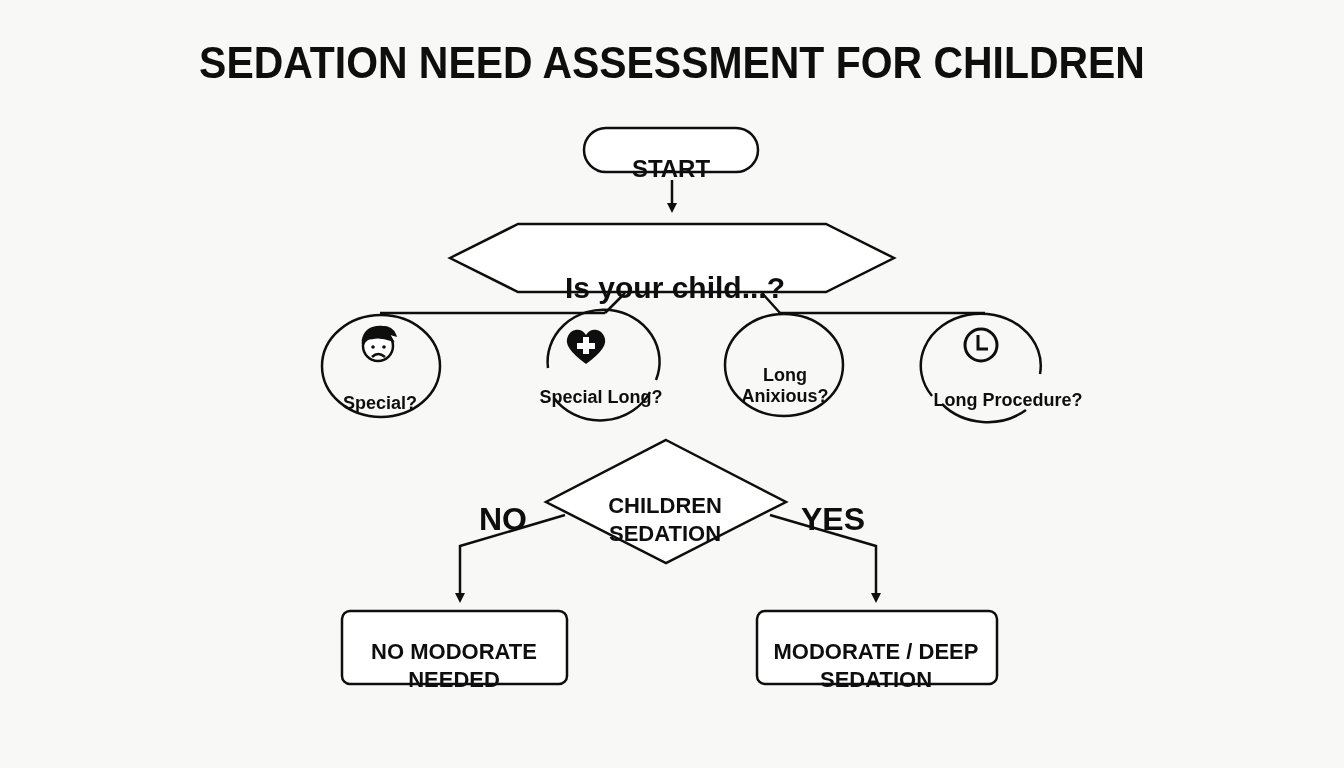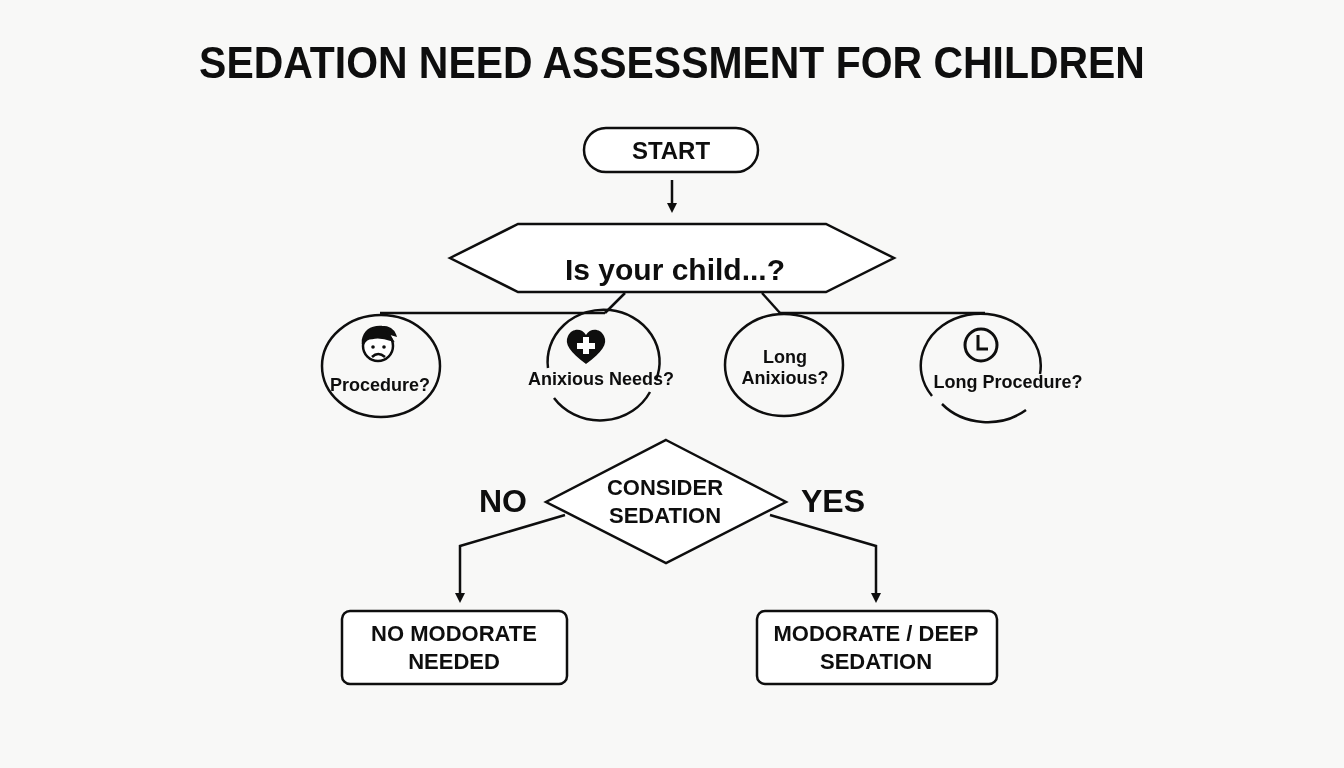--- a/index.html
+++ b/index.html
@@ -11,21 +11,21 @@
     position: relative;
   }
   .title {
     position: absolute; left: 0; top: 38px; width: 1344px;
     text-align: center; font-weight: bold; font-size: 44px;
     letter-spacing: 0px; transform: scaleX(0.93); transform-origin: center;
   }
   svg.canvas { position: absolute; left: 0; top: 0; }
   .lbl {
     position: absolute; text-align: center; font-weight: bold;
-    transform: translate(-50%, -50%); white-space: nowrap; line-height: 1.2;
+    transform: translate(-50%, -50%); white-space: nowrap; line-height: 1.2; margin-top: 18px;
   }
   .start-lbl { font-size: 24px; }
   .q-lbl { font-size: 30px; }
   .c-lbl { font-size: 18px; }
   .d-lbl { font-size: 22px; }
   .yn-lbl { font-size: 32px; }
   .o-lbl { font-size: 22px; }
 </style>
 </head>
 <body>
@@ -81,27 +81,27 @@
 
   <g stroke="#0e0e0e" stroke-width="3" fill="none">
     <circle cx="981" cy="345" r="16"></circle>
     <polyline points="978,335 978,349 988,349"></polyline>
   </g>
 </svg>
 
 <div class="lbl start-lbl" style="left:671px;top:151px;">START</div>
 <div class="lbl q-lbl" style="left:675px;top:270px;">Is your child...?</div>
 
-<div class="lbl c-lbl" style="left:380px;top:386px;">Procedure?</div>
-<div class="lbl c-lbl" style="left:601px;top:380px;">Anixious Needs?</div>
+<div class="lbl c-lbl" style="left:380px;top:386px;">Special?</div>
+<div class="lbl c-lbl" style="left:601px;top:380px;">Special Long?</div>
 <div class="lbl c-lbl" style="left:785px;top:358px;">Long</div>
 <div class="lbl c-lbl" style="left:785px;top:379px;">Anixious?</div>
 <div class="lbl c-lbl" style="left:1008px;top:383px;">Long Procedure?</div>
 
-<div class="lbl d-lbl" style="left:665px;top:488px;">CONSIDER</div>
+<div class="lbl d-lbl" style="left:665px;top:488px;">CHILDREN</div>
 <div class="lbl d-lbl" style="left:665px;top:516px;">SEDATION</div>
 
 <div class="lbl yn-lbl" style="left:503px;top:501px;">NO</div>
 <div class="lbl yn-lbl" style="left:833px;top:501px;">YES</div>
 
 <div class="lbl o-lbl" style="left:454px;top:634px;">NO MODORATE</div>
 <div class="lbl o-lbl" style="left:454px;top:662px;">NEEDED</div>
 <div class="lbl o-lbl" style="left:876px;top:634px;">MODORATE / DEEP</div>
 <div class="lbl o-lbl" style="left:876px;top:662px;">SEDATION</div>
 

